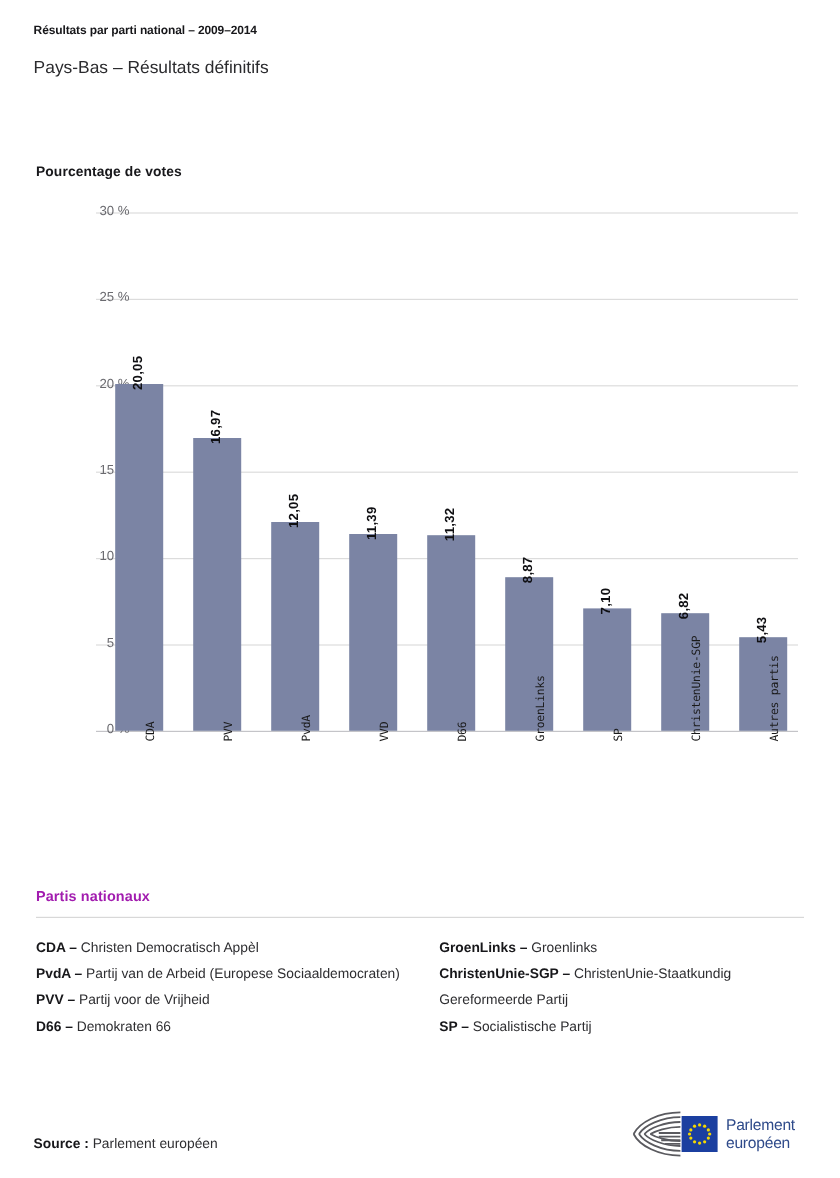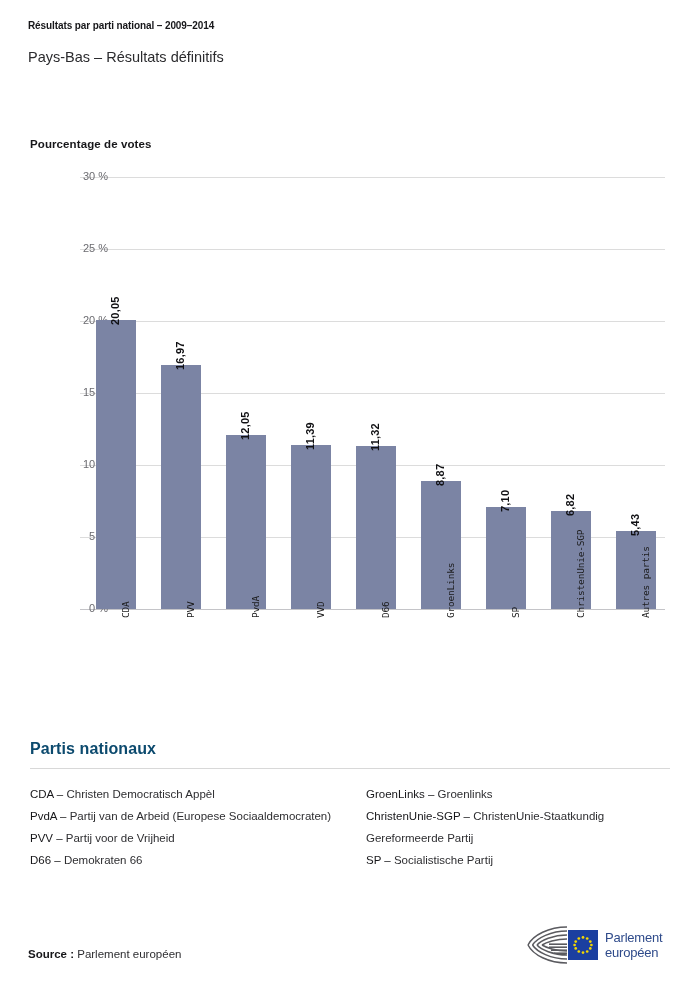--- a/index.html
+++ b/index.html
@@ -93,44 +93,44 @@
     color: #1a1a1a;
     white-space: nowrap;
     transform-origin: left top;
     transform: rotate(-90deg);
     letter-spacing: -0.2px;
   }
 
   
   #legend { position: absolute; left: 30px; top: 740px; width: 640px; }
   #legend-title {
-    font-size: 16px;
-    font-weight: bold;
-    color: #0c4a6e;
+    font-size: 12px;
+    font-weight: bold;
+    color: #a21caf;
     letter-spacing: 0.1px;
   }
   #legend-divider {
     margin-top: 10px;
     height: 1px;
     background: #d8d8d8;
     width: 640px;
   }
   #legend-columns {
     display: flex;
     gap: 32px;
     padding-top: 14px;
   }
   .legend-col { width: 304px; }
   .legend-entry {
     font-size: 11.5px;
     line-height: 22px;
     color: #2e2e31;
   }
   .legend-abbr {
-    font-weight: normal;
+    font-weight: bold;
     color: #17171a;
   }
 
   
   #source-line {
     position: absolute;
     left: 28px;
     top: 948px;
     font-size: 11.5px;
     color: #2e2e31;

